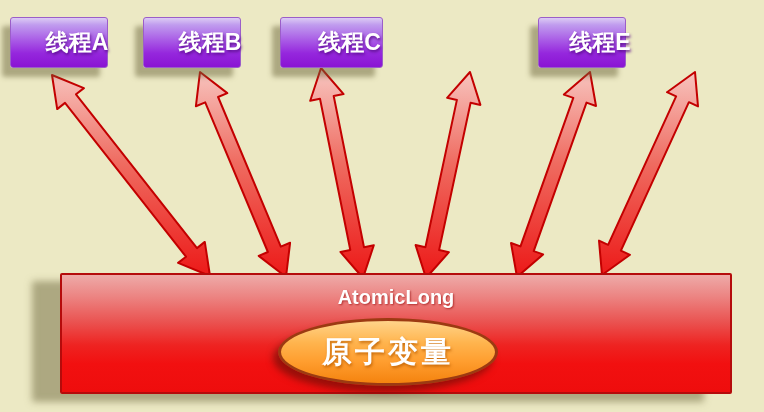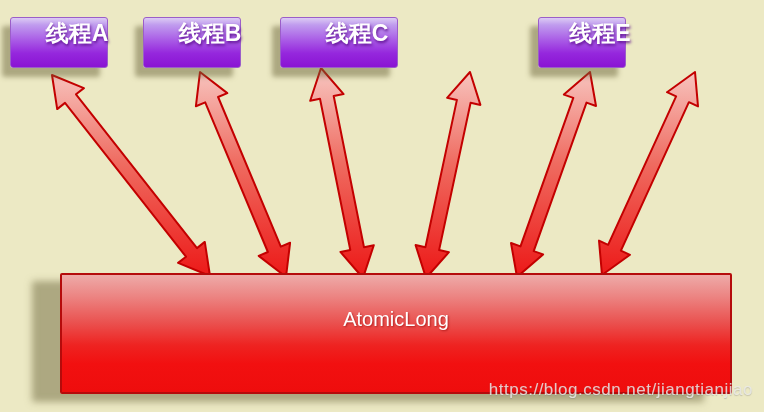--- a/index.html
+++ b/index.html
@@ -15,21 +15,21 @@
   }
   
   .thread{
     position:absolute;
     top:17px;
     width:98px;height:51px;
     border-radius:3px;
     border:1px solid #9b5ec9;
     background:linear-gradient(180deg,#dccbf4 0%,#c09cee 14%,#a95ce6 45%,#9527dd 72%,#8a14d3 100%);
     box-shadow:-8px 9px 5px rgba(110,104,62,0.50);
-    display:flex;align-items:flex-start;justify-content:center;
+    display:flex;align-items:center;justify-content:center;
     box-sizing:border-box;
     padding-left:36px;
   }
   .thread span{
     color:#ffffff;
     font-size:23px;
     font-weight:bold;
     text-shadow:1px 2px 3px rgba(90,10,140,0.9);
     white-space:nowrap;
   }
@@ -48,23 +48,22 @@
     border-radius:2px;
     background:linear-gradient(180deg,#eeaaa8 0%,#ec8583 18%,#ea5351 40%,#ee2321 60%,#f21010 76%,#ee0d0d 100%);
     box-shadow:-28px 8px 7px rgba(110,104,62,0.50);
   }
   .atomic-title{
     position:absolute;
     top:11px;left:0;right:0;
     text-align:center;
     color:#ffffff;
     font-size:20px;
-    font-weight:normal;
+    font-weight:bold;
     text-shadow:1px 1px 2px rgba(140,0,0,0.6);
-    margin-top:22px;
   }
   .oval{
     position:absolute;
     left:216px;top:43px;
     width:220px;height:68px;
     border-radius:50%;
     border:3px solid #9c3a12;
     box-sizing:border-box;
     background:linear-gradient(180deg,#ffd48a 0%,#ffb44e 35%,#ff9e2f 65%,#f4830f 100%);
     box-shadow:-5px 6px 7px rgba(80,15,5,0.55);
@@ -108,26 +107,28 @@
       <path d="M590.0 72.0L563.9 94.6L573.3 97.9L520.5 246.4L511.0 243.0L517.0 277.0L543.1 254.4L533.7 251.1L586.5 102.6L596.0 106.0Z" fill="url(#agrad)" stroke="#c30000" stroke-width="2" stroke-linejoin="round"></path>
       <path d="M695.0 72.0L667.0 92.2L676.1 96.4L608.1 244.8L599.0 240.6L602.0 275.0L630.0 254.8L620.9 250.6L688.9 102.2L698.0 106.4Z" fill="url(#agrad)" stroke="#c30000" stroke-width="2" stroke-linejoin="round"></path>
     </svg>
 
   <div class="thread" style="left:10px">
     <span>线程A</span>
   </div>
   <div class="thread" style="left:143px">
     <span>线程B</span>
   </div>
-  <div class="thread" style="left:280px;width:118px">
+  <div class="thread" style="left:280px;width:103px">
     <span>线程C</span>
   </div>
   <div class="thread" style="left:538px;width:88px">
     <span>线程E</span>
   </div>
 
   <div class="atomic-box">
     <div class="atomic-title">AtomicLong</div>
+    <div class="oval">
+      <span>原子变量</span>
+    </div>
   </div>
 
-  <div class="watermark">https://blog.csdn.net/jiangtianjiao</div>
 
 </div>
 
 </body></html>

